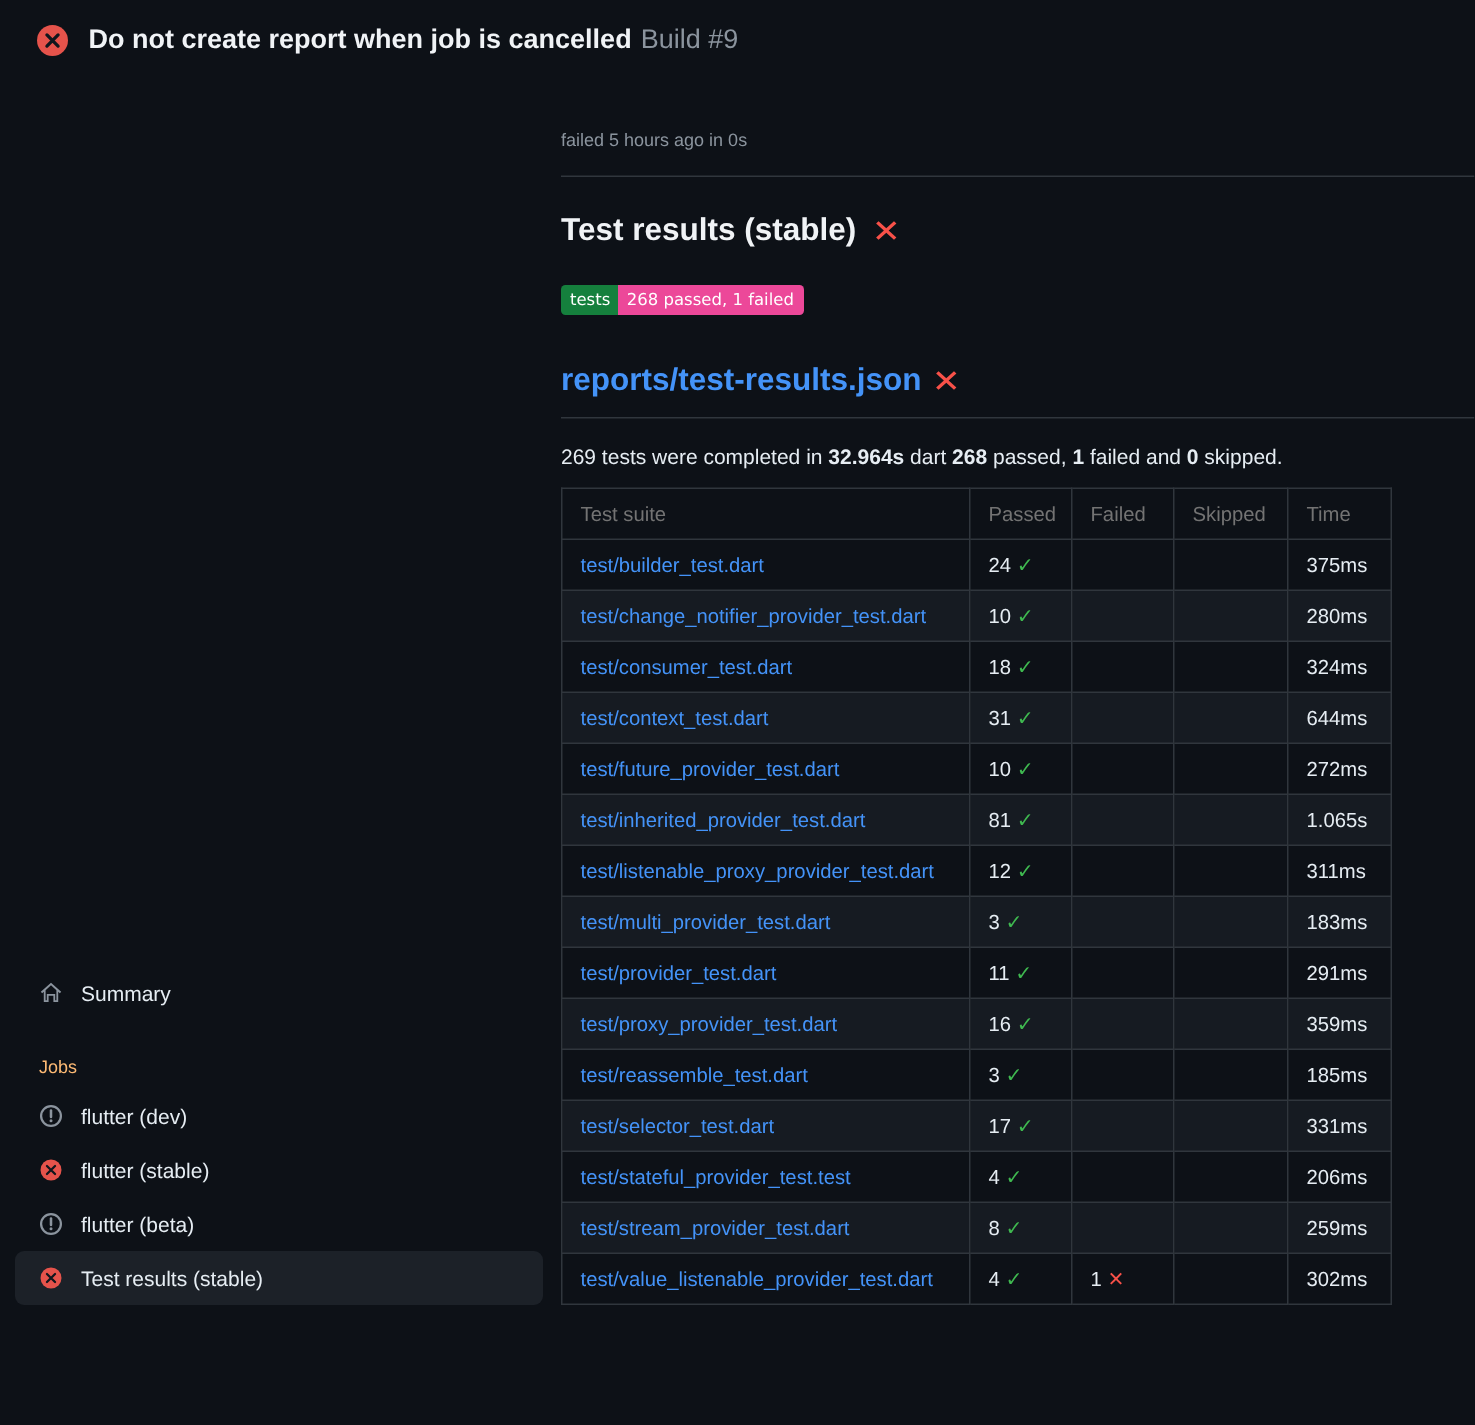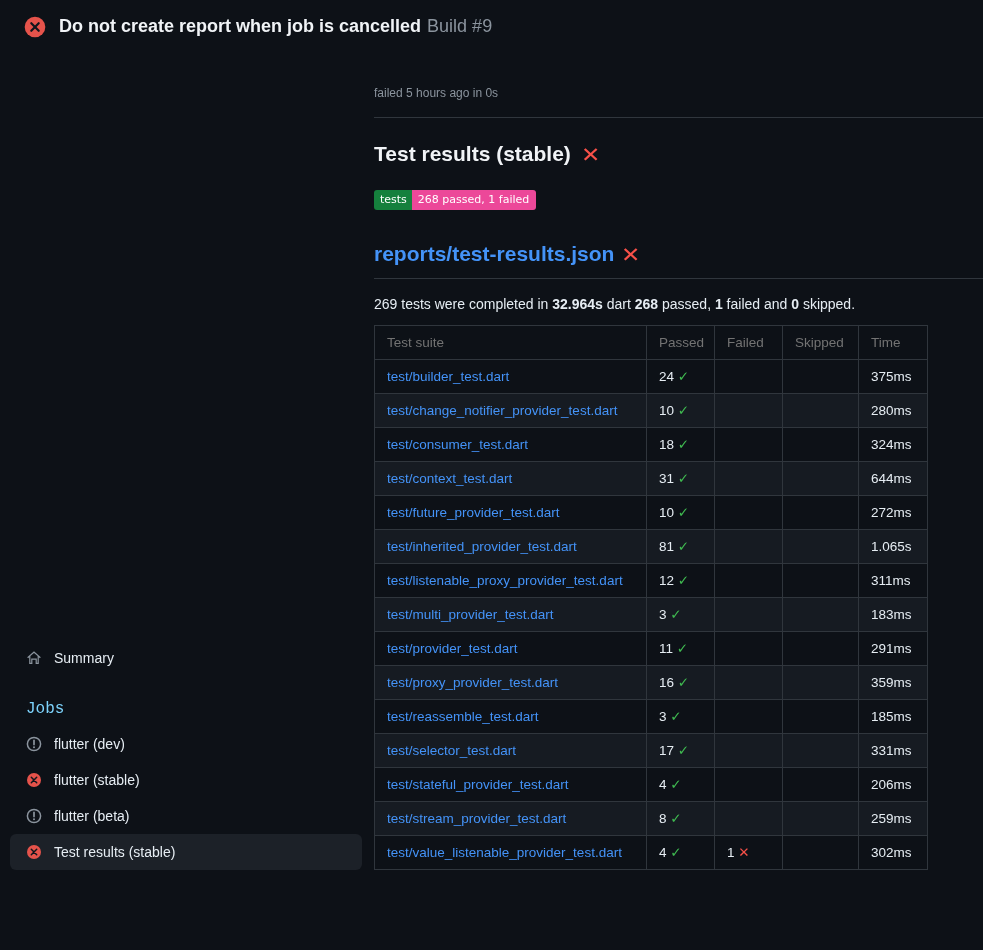--- a/index.html
+++ b/index.html
@@ -15,21 +15,21 @@
   .status-icon-lg svg { display:block; }
   .run-title-wrap { font-size:18px; font-weight:700; color:#f0f3f6; line-height:1.2; }
   .run-title-wrap .build { color:#8b949e; font-weight:400; margin-left:6px; }
 
   
   .layout { display:flex; align-items:flex-end; }
   .sidebar { width:374px; flex:none; padding:26px 12px 0 10px; }
   .side-item { display:flex; align-items:center; gap:12px; padding:10px 16px; border-radius:6px; color:#e6edf3; cursor:pointer; }
   .side-item.selected { background:#1c2128; }
   .side-item .lbl { font-size:14px; }
-  .jobs-heading { color:#7dd3fc; font-size:16px; padding:24px 16px 8px 16px;font-family:Liberation Mono, monospace; }
+  .jobs-heading { color:#fdba74; font-size:12px; padding:24px 16px 8px 16px; }
   .job-status svg, .home-icon svg { display:block; }
 
   
   .main { flex:1; min-width:0; padding-top:38px; }
   .breadcrumb { font-weight:700; font-size:14px; color:#e6edf3; }
   .run-meta { margin-top:4px; font-size:12px; color:#8b949e; }
   .divider { margin-top:17px; border-bottom:1px solid #30363d; }
 
   .section-title { margin:24px 0 0 0; font-size:21px; font-weight:700; display:flex; align-items:center; gap:11px; color:#f0f3f6; }
   .x-red { color:#f85149; font-weight:700; font-size:21px; line-height:1; transform:scaleX(1.1); }
@@ -248,21 +248,21 @@
             <td class="num">185ms</td>
           </tr>
           <tr>
             <td><a href="#" class="suite-link">test/selector_test.dart</a></td>
             <td class="num">17 <span class="check">✓</span></td>
             <td class="num"></td>
             <td class="num"></td>
             <td class="num">331ms</td>
           </tr>
           <tr>
-            <td><a href="#" class="suite-link">test/stateful_provider_test.dart</a></td>
+            <td><a href="#" class="suite-link">test/stateful_provider_test.test</a></td>
             <td class="num">4 <span class="check">✓</span></td>
             <td class="num"></td>
             <td class="num"></td>
             <td class="num">206ms</td>
           </tr>
           <tr>
             <td><a href="#" class="suite-link">test/stream_provider_test.dart</a></td>
             <td class="num">8 <span class="check">✓</span></td>
             <td class="num"></td>
             <td class="num"></td>

